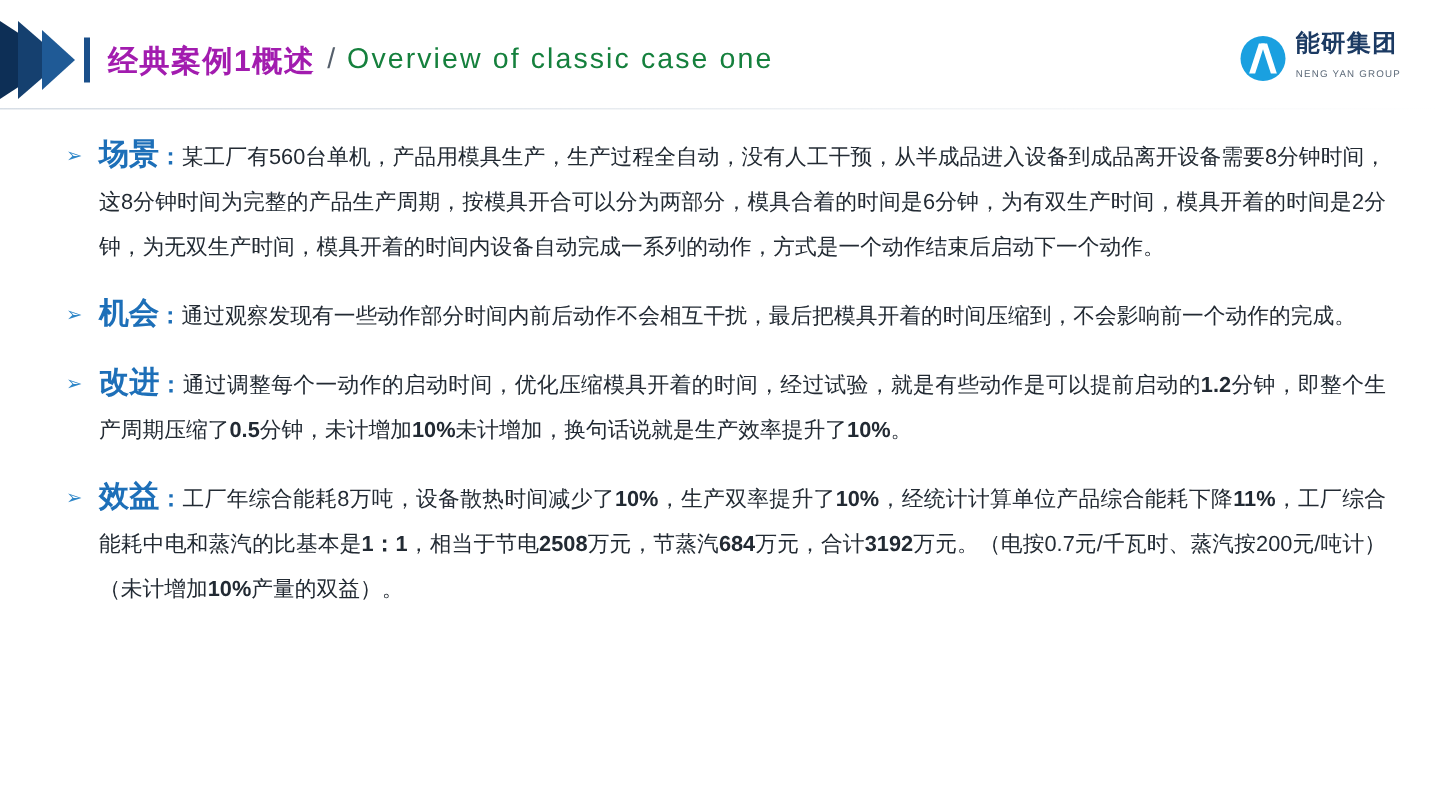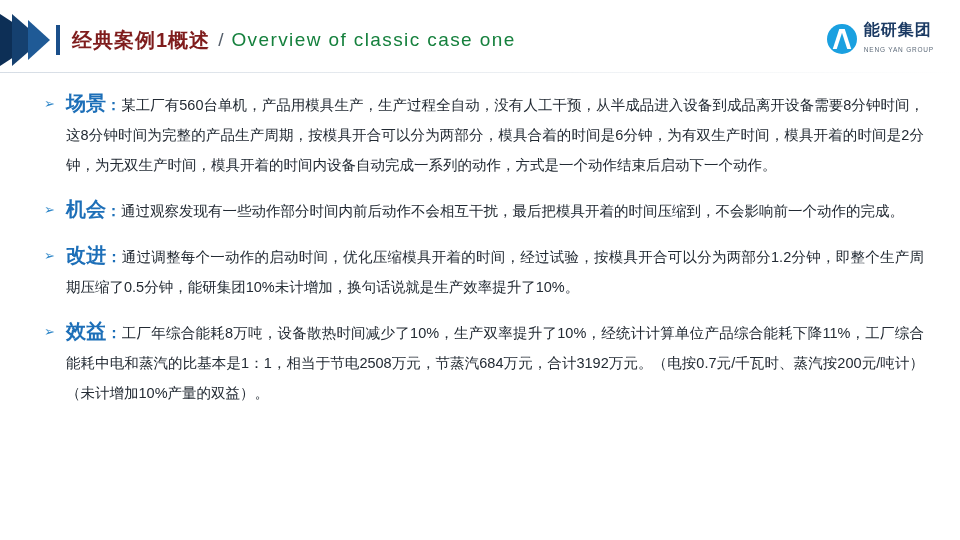--- a/index.html
+++ b/index.html
@@ -54,21 +54,21 @@
     align-items: center;
   }
   .title-accent {
     width: 4px; height: 30px;
     background: #1a4f8a;
     margin-right: 12px;
   }
   .title-cn {
     font-size: 20px;
     font-weight: bold;
-    color: #7f1d1d;
+    color: #a21caf;
     letter-spacing: 1px;
   }
   .title-sep {
     font-size: 19px;
     color: #555f6b;
     margin: 0 8px;
     font-weight: normal;
   }
   .title-en {
     font-size: 19px;
@@ -157,21 +157,21 @@
   .label {
     color: #1d6fb8;
     font-weight: bold;
     font-size: 20px;
   }
   .label-colon {
     color: #1d6fb8;
     font-weight: bold;
     font-size: 15px;
   }
-  .b { font-weight: normal; }
+  .b { font-weight: bold; }
 </style>
 </head>
 <body>
 
 <div class="slide">
 
   <div class="chevron-wrap">
     <span class="chev chev-dark"></span>
     <span class="chev chev-mid"></span>
     <span class="chev chev-light"></span>
@@ -206,21 +206,21 @@
     <div class="block">
       <span class="bullet">➢</span>
       <div class="block-body">
         <span class="label">机会</span><span class="label-colon">：</span><span>通过观察发现有一些动作部分时间内前后动作不会相互干扰，最后把模具开着的时间压缩到，不会影响前一个动作的完成。</span>
       </div>
     </div>
 
     <div class="block">
       <span class="bullet">➢</span>
       <div class="block-body">
-        <span class="label">改进</span><span class="label-colon">：</span><span class="rich"><span>通过调整每个一动作的启动时间，优化压缩模具开着的时间，经过试验，按模具开合可以分为两部分</span><span class="b">1.2</span><span>分钟，即整个生产周期压缩了</span><span class="b">0.5</span><span>分钟，能研集团</span><span class="b">10%</span><span>未计增加，换句话说就是生产效率提升了</span><span class="b">10%</span><span>。</span></span>
+        <span class="label">改进</span><span class="label-colon">：</span><span class="rich"><span>通过调整每个一动作的启动时间，优化压缩模具开着的时间，经过试验，就是有些动作是可以提前启动的</span><span class="b">1.2</span><span>分钟，即整个生产周期压缩了</span><span class="b">0.5</span><span>分钟，未计增加</span><span class="b">10%</span><span>未计增加，换句话说就是生产效率提升了</span><span class="b">10%</span><span>。</span></span>
       </div>
     </div>
 
     <div class="block">
       <span class="bullet">➢</span>
       <div class="block-body">
         <span class="label">效益</span><span class="label-colon">：</span><span class="rich"><span>工厂年综合能耗8万吨，设备散热时间减少了</span><span class="b">10%</span><span>，生产双率提升了</span><span class="b">10%</span><span>，经统计计算单位产品综合能耗下降</span><span class="b">11%</span><span>，工厂综合能耗中电和蒸汽的比基本是</span><span class="b">1：1</span><span>，相当于节电</span><span class="b">2508</span><span>万元，节蒸汽</span><span class="b">684</span><span>万元，合计</span><span class="b">3192</span><span>万元。（电按0.7元/千瓦时、蒸汽按200元/吨计）（未计增加</span><span class="b">10%</span><span>产量的双益）。</span></span>
       </div>
     </div>
 

